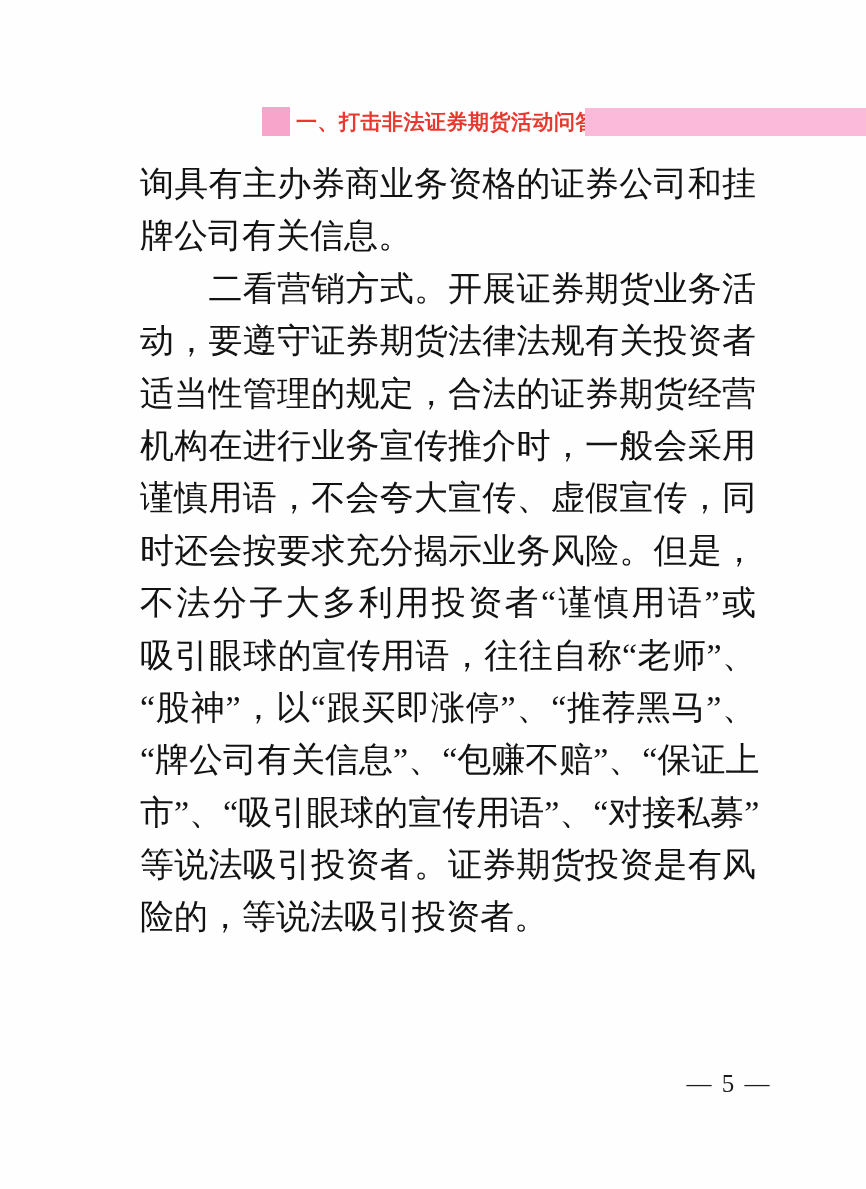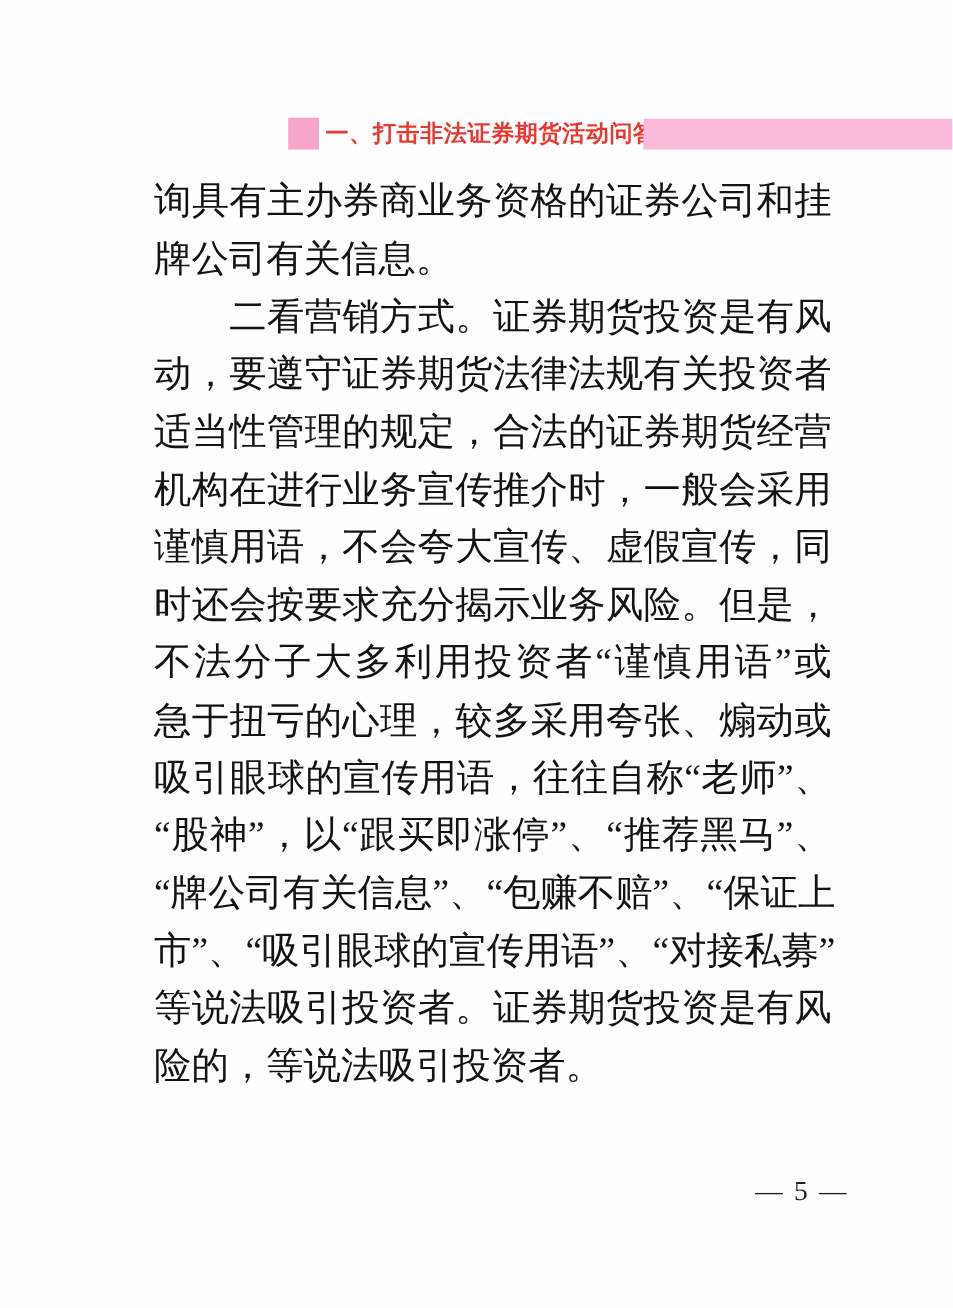--- a/index.html
+++ b/index.html
@@ -75,28 +75,27 @@
 
 <div class="page">
 
   <div class="header-square"></div>
   <div class="header-title">一、打击非法证券期货活动问答</div>
   <div class="header-bar"></div>
 
   <div class="textblock">
     <div class="line">询具有主办券商业务资格的证券公司和挂</div>
     <div class="line end">牌公司有关信息。</div>
-    <div class="line">　　二看营销方式。证券期货投资是有风</div>
+    <div class="line">　　二看营销方式。开展证券期货业务活</div>
     <div class="line">动，要遵守证券期货法律法规有关投资者</div>
     <div class="line">适当性管理的规定，合法的证券期货经营</div>
     <div class="line">机构在进行业务宣传推介时，一般会采用</div>
     <div class="line">谨慎用语，不会夸大宣传、虚假宣传，同</div>
     <div class="line">时还会按要求充分揭示业务风险。但是，</div>
     <div class="line">不法分子大多利用投资者“谨慎用语”或</div>
-    <div class="line">急于扭亏的心理，较多采用夸张、煽动或</div>
     <div class="line">吸引眼球的宣传用语，往往自称“老师”、</div>
     <div class="line">“股神”，以“跟买即涨停”、“推荐黑马”、</div>
     <div class="line">“牌公司有关信息”、“包赚不赔”、“保证上</div>
     <div class="line">市”、“吸引眼球的宣传用语”、“对接私募”</div>
     <div class="line">等说法吸引投资者。证券期货投资是有风</div>
     <div class="line end">险的，等说法吸引投资者。</div>
   </div>
 
   <div class="footer">— 5 —</div>
 

